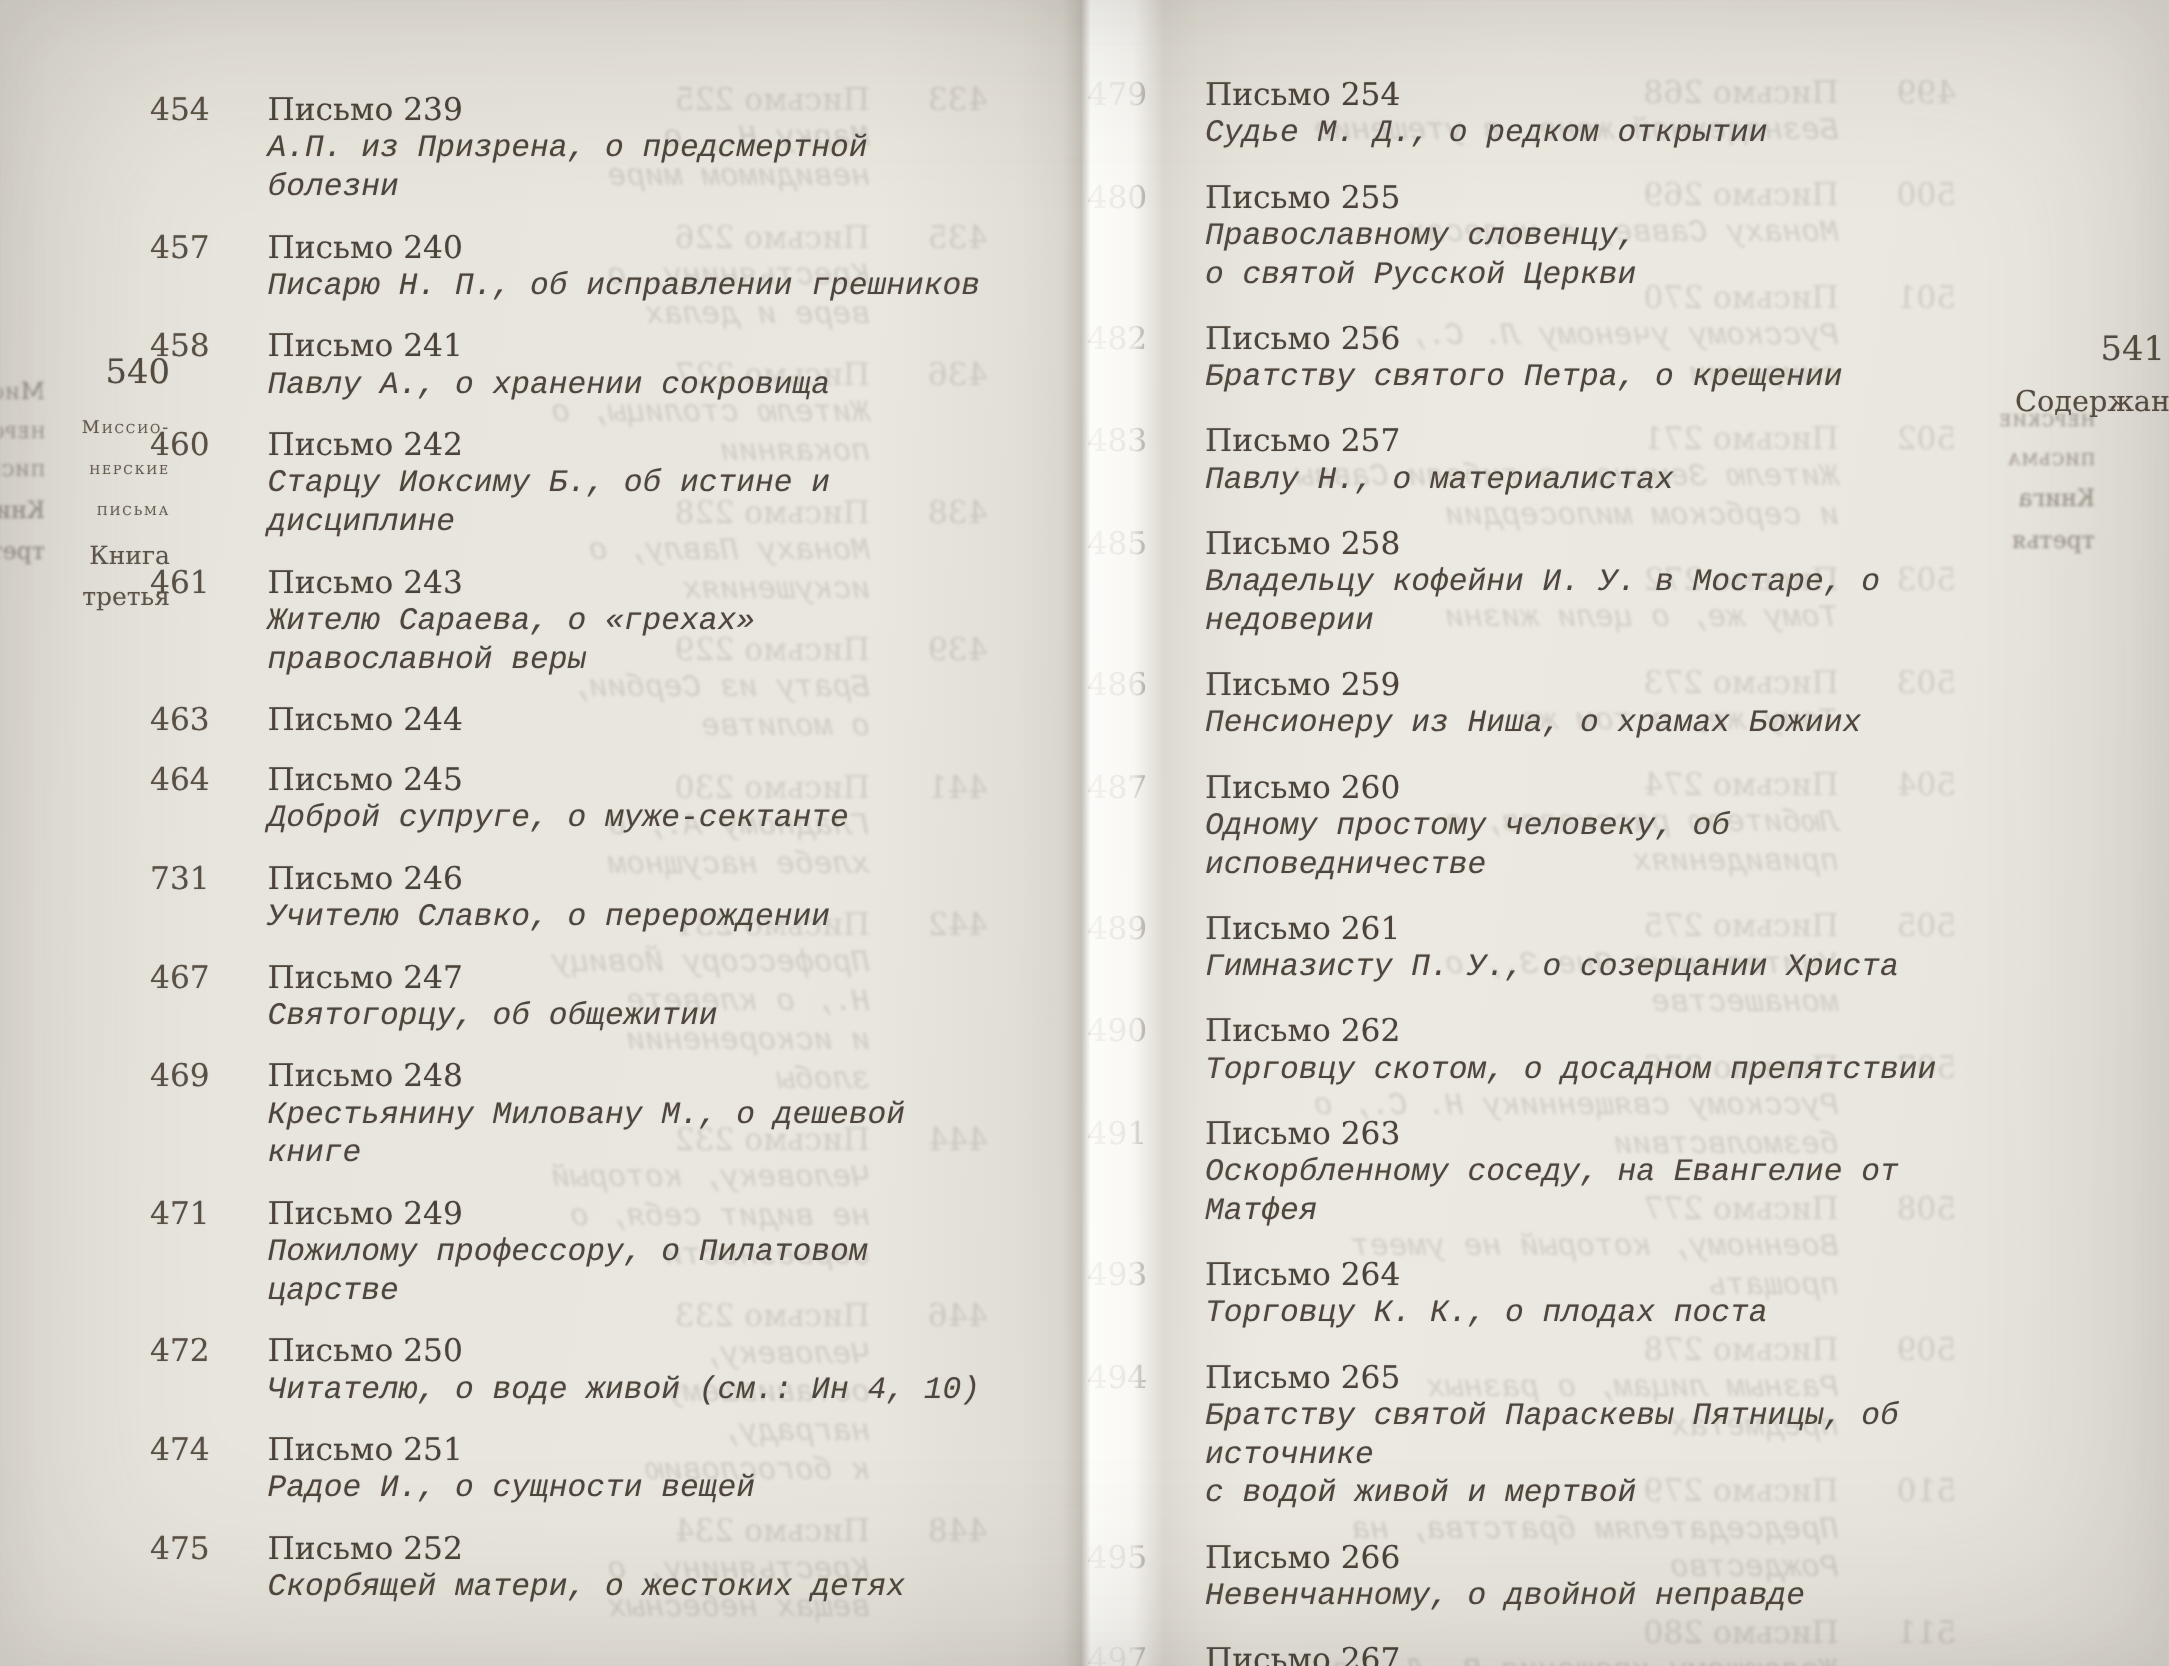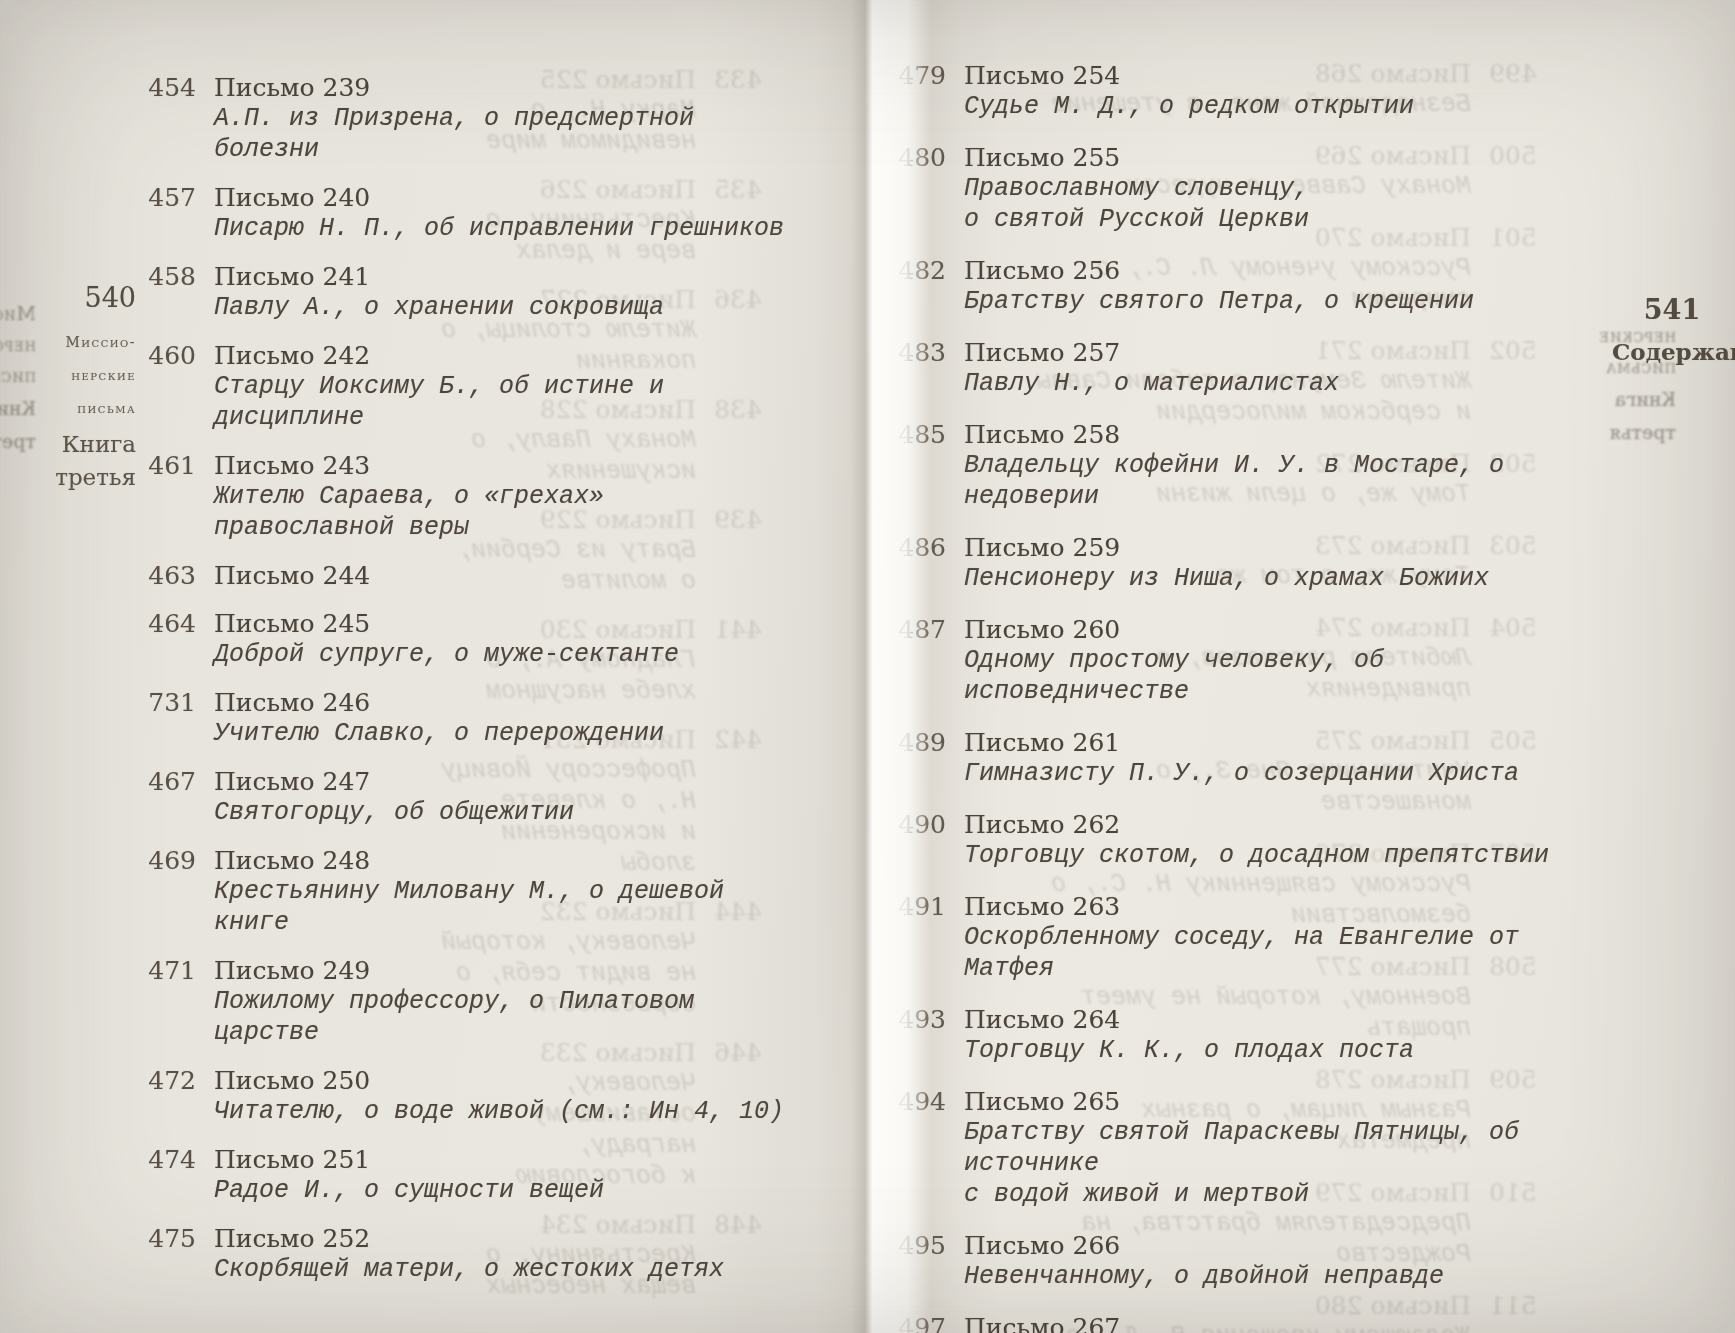--- a/index.html
+++ b/index.html
@@ -22,30 +22,30 @@
       rgba(158,150,138,0.15) 77%,
       rgba(158,150,138,0.05) 87%,
       rgba(158,150,138,0) 100%);}
   
   .toc{position:absolute;font-size:25px;line-height:31px;text-shadow:0 0 1px rgba(80,72,62,0.28);}
   .toc-left{left:120px;top:72px;width:668px;}
   .toc-right{left:870px;top:60px;width:700px;}
   .entry{margin-bottom:17px;}
   .toc-right .entry{margin-bottom:20px;}
   .entry-head{display:flex;}
-  .num{flex:none;width:76px;text-align:right;color:#5a5146;}
+  .num{flex:none;width:76px;color:#5a5146;}
   .letter{margin-left:18px;color:#4b4339;}
   .subs{margin-left:94px;font-style:italic;color:#4e463c;font-family:Liberation Mono, monospace;}
   
   .margin-block{position:absolute;text-shadow:0 0 1px rgba(80,72,62,0.25);}
   .margin-left{left:30px;top:258px;width:106px;text-align:right;}
-  .margin-right{left:1612px;top:270px;width:120px;text-align:center;font-weight:bold;}
+  .margin-right{left:1612px;top:240px;width:120px;text-align:right;}
   .folio{font-size:27px;line-height:32px;color:#554c41;margin-bottom:12px;margin-top:24px;}
   .m-caps{font-variant:small-caps;letter-spacing:1.5px;font-size:14px;line-height:33px;color:#655c50;}
-  .m-book{font-size:23px;line-height:33px;color:#5e554a;margin-top:3px;}
+  .m-book{font-size:20px;line-height:33px;color:#5e554a;margin-top:3px;}
   .m-label{font-size:23px;line-height:28px;color:#564d42;margin-top:4px;}
   
   .ghost{position:absolute;transform:scaleX(-1);color:rgba(104,96,84,0.34);
     filter:blur(1.1px);opacity:0.58;pointer-events:none;}
   .ghost .num,.ghost .letter,.ghost .subs{color:inherit;}
   .ghost-left{left:430px;top:64px;width:360px;font-size:25px;line-height:31px;}
   .ghost-right{left:1020px;top:58px;width:545px;font-size:25px;line-height:31px;}
   .ghost-left .entry{margin-bottom:17px;}
   .ghost-right .entry{margin-bottom:20px;}
   .ghost-margin-right{left:1560px;top:320px;width:116px;text-align:left;}

